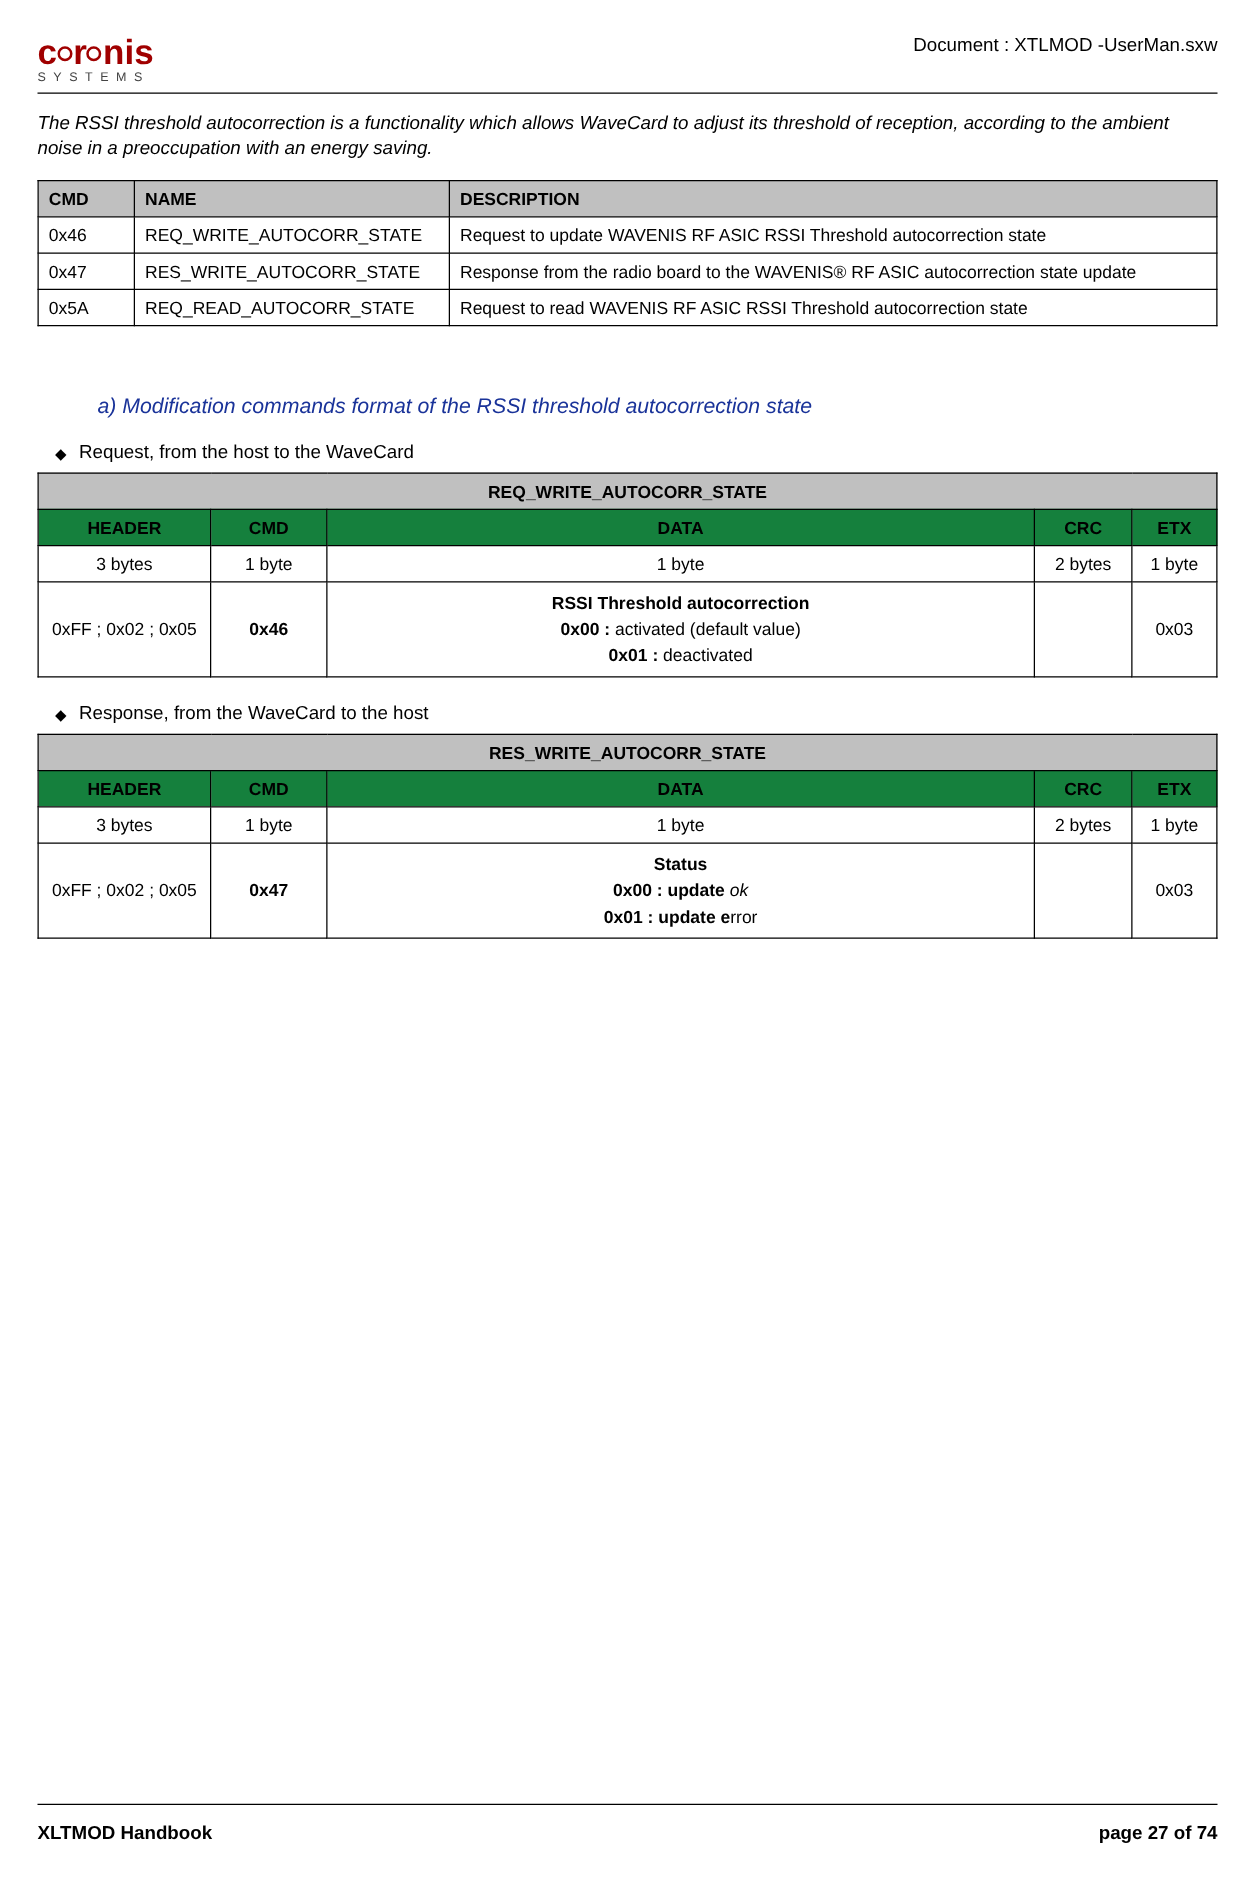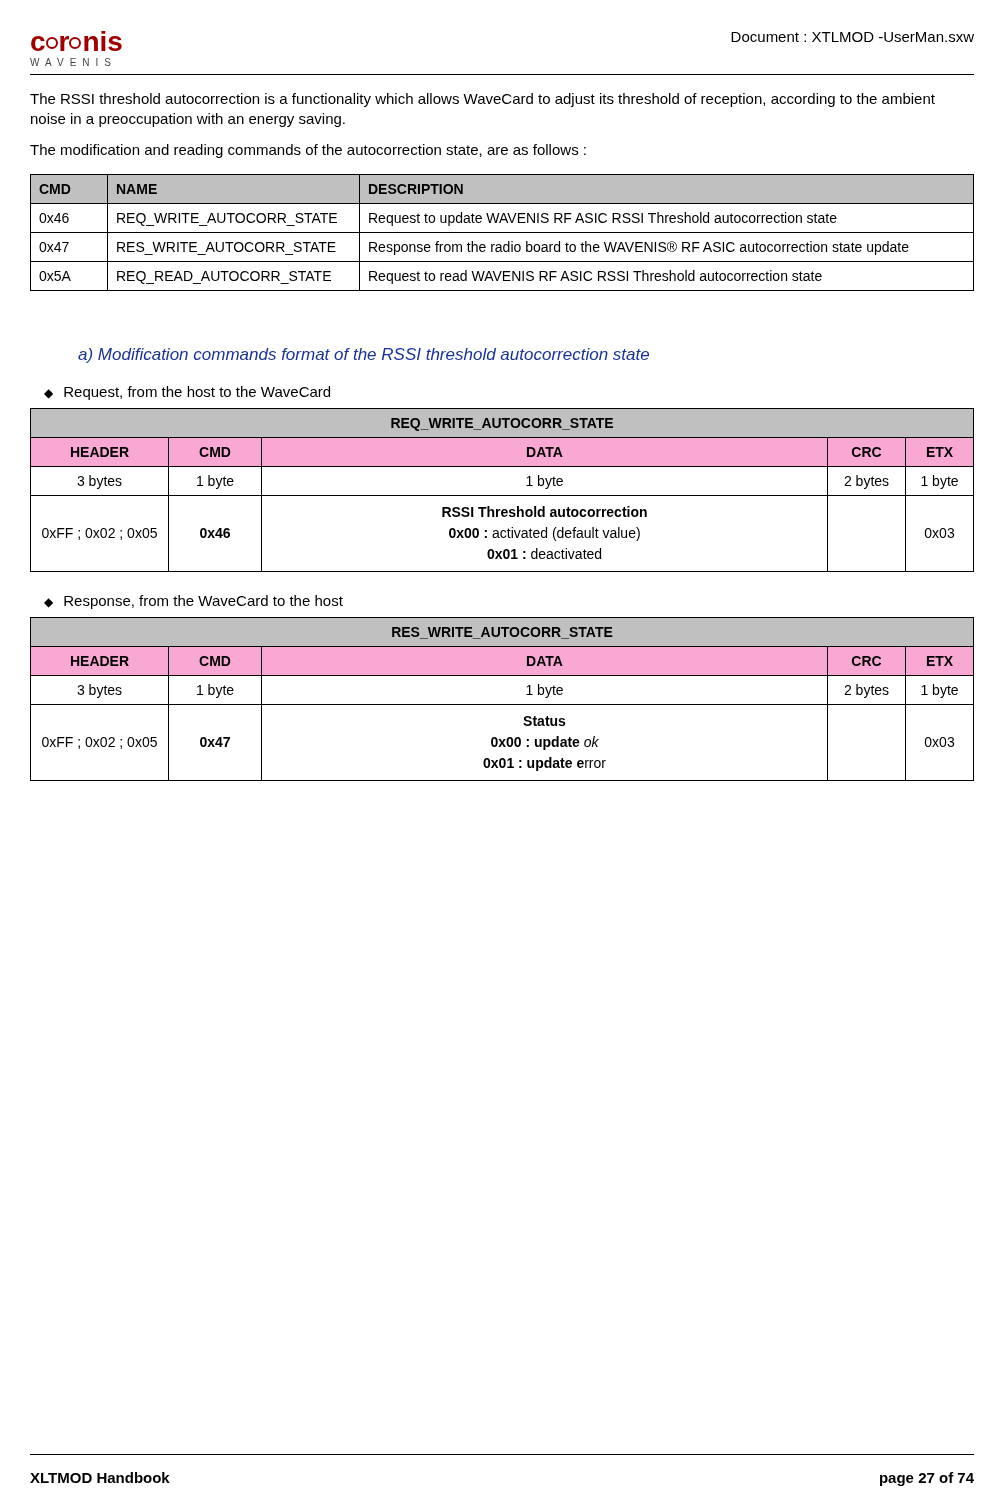--- a/index.html
+++ b/index.html
@@ -54,20 +54,21 @@
     text-align: right;
   }
   hr.rule {
     border: none;
     border-top: 1px solid #000;
     margin: 2px 0 14px 0;
   }
   .para {
     margin: 8px 0 10px 0;
     line-height: 1.35;
+    font-style: italic;
   }
   table {
     border-collapse: collapse;
     width: 100%;
     font-family: Verdana, Arial, sans-serif;
     font-size: 14px;
   }
   table.cmd-table {
     margin-top: 14px;
   }
@@ -112,61 +113,60 @@
     border: 1px solid #000;
     padding: 6px 6px;
     text-align: center;
     vertical-align: middle;
   }
   table.frame-table th.title {
     background: #c0c0c0;
     font-weight: bold;
   }
   table.frame-table th.col {
-    background: #f9a8d4;
+    background: #15803d;
     font-weight: bold;
   }
   table.frame-table .col-header { width: 125px; }
   table.frame-table .col-cmd { width: 80px; }
   table.frame-table .col-crc { width: 65px; }
   table.frame-table .col-etx { width: 55px; }
   .data-cell {
     line-height: 1.5;
   }
   .data-cell .strong { font-weight: bold; margin-top: 28px; }
   .footer {
     position: absolute;
-    bottom: 24px;
+    bottom: 35px;
     left: 30px;
     right: 30px;
   }
   .footer-row {
     display: flex;
     justify-content: space-between;
     font-weight: bold;
     font-size: 15px;
     margin-top: 2px;
   }
 </style>
 </head>
 <body>
 
 <div class="page">
 
   <div class="header-row">
     <div class="logo">
       <span class="logo-main">c<span class="logo-dot"></span>r<span class="logo-dot"></span>nis</span>
-      <span class="logo-sub">WAVENIS</span>
+      <span class="logo-sub">SYSTEMS</span>
     </div>
     <div class="doc-id">Document : XTLMOD -UserMan.sxw</div>
   </div>
   <hr class="rule">
 
   <div class="para">The RSSI threshold autocorrection is a functionality which allows WaveCard to adjust its threshold of reception, according to the ambient noise in a preoccupation with an energy saving.</div>
-  <div class="para">The modification and reading commands of the autocorrection state, are as follows :</div>
 
   <table class="cmd-table">
     <tbody>
         <tr>
       <th>CMD</th>
       <th>NAME</th>
       <th>DESCRIPTION</th>
     </tr>
     <tr>
       <td>0x46</td>

